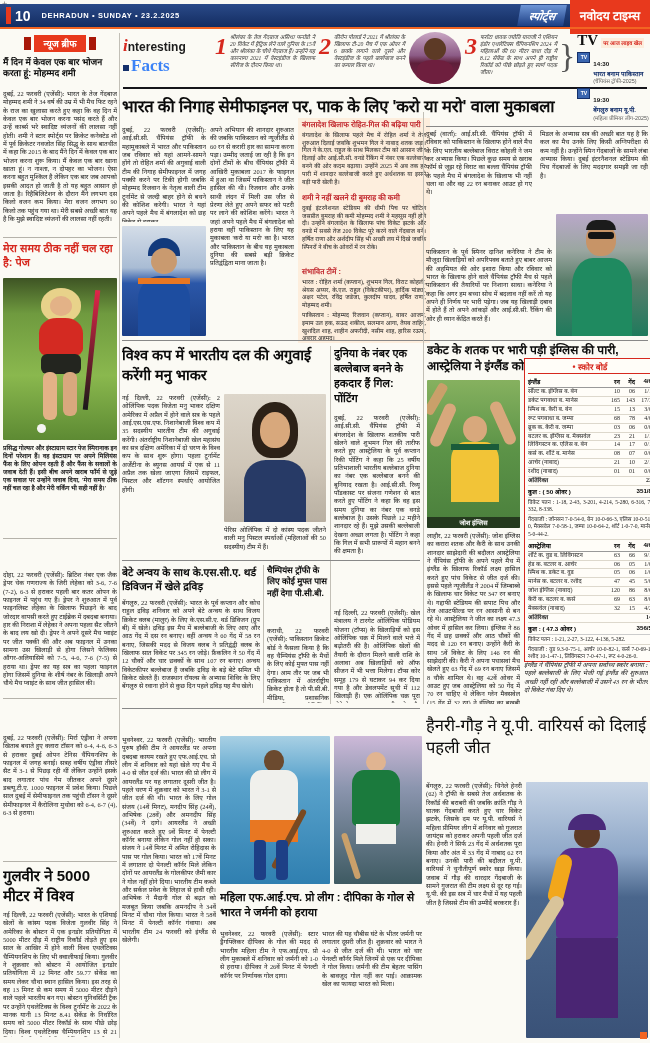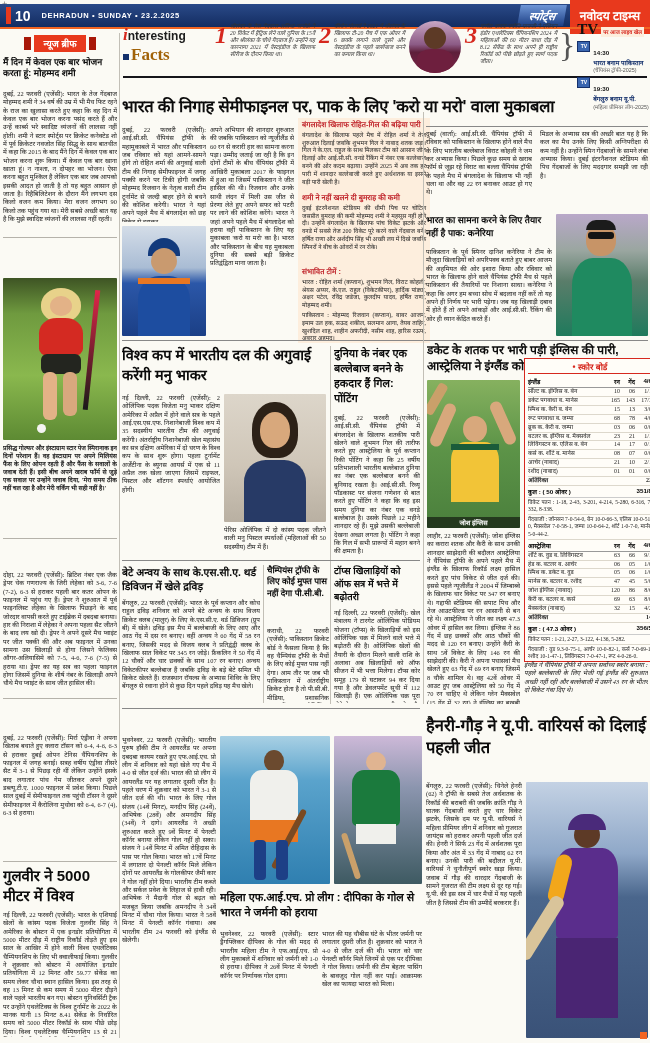--- a/index.html
+++ b/index.html
@@ -89,20 +89,21 @@
   <div class="abs nb" style="left:3px;top:33px;width:114px;height:20px;">
     <div class="bar"></div>
     <div class="box">न्यूज ब्रीफ</div>
     <div class="bar"></div>
   </div>
 
   <div class="abs hl" style="left:3px;top:57px;width:114px;height:30px;font-size:9px;line-height:1.25;">मैं दिन में केवल एक बार भोजन करता हूं: मोहम्मद शमी</div>
   <div class="abs body-txt" style="left:3px;top:90px;width:114px;height:144px;">दुबई, 22 फरवरी (एजेंसी): भारत के तेज गेंदबाज मोहम्मद शमी ने 34 वर्ष की उम्र में भी मैच फिट रहने के राज का खुलासा करते हुए कहा कि वह दिन में केवल एक बार भोजन करना पसंद करते हैं और उन्हें कार्ब्स भरे स्वादिष्ट व्यंजनों की लालसा नहीं होती। शमी ने स्टार स्पोर्ट्स पर क्रिकेट कनेक्टेड शो में पूर्व क्रिकेटर नवजोत सिंह सिद्धू के साथ बातचीत में कहा कि 2015 के बाद मैंने दिन में केवल एक बार भोजन करना शुरू किया। मैं केवल एक बार खाना खाता हूं। न नाश्ता, न दोपहर का भोजन। ऐसा करना बहुत मुश्किल है लेकिन एक बार जब आपको इसकी आदत हो जाती है तो यह बहुत आसान हो जाता है। रिहैबिलिटेशन के दौरान मैंने लगभग दस किलो वजन कम किया। मेरा वजन लगभग 90 किलो तक पहुंच गया था। मेरी सबसे अच्छी बात यह है कि मुझे स्वादिष्ट व्यंजनों की लालसा नहीं रहती।</div>
 
   <div class="abs hrule" style="left:3px;top:237px;width:114px;"></div>
+  <div class="abs hl red" style="left:3px;top:241px;width:114px;height:34px;font-size:11px;line-height:1.3;">मेरा समय ठीक नहीं चल रहा है: पेज</div>
 
   <div class="ph" style="left:3px;top:278px;width:114px;height:162px;background:linear-gradient(180deg,#3e5424 0%,#6f9a3f 22%,#8ab84e 60%,#5d8a33 100%);">
     <div class="fig" style="left:38px;top:10px;width:40px;height:34px;background:#e8d28a;border-radius:50% 50% 45% 45%;"></div>
     <div class="fig" style="left:47px;top:18px;width:22px;height:20px;background:#e3b287;border-radius:50%;"></div>
     <div class="fig" style="left:36px;top:40px;width:44px;height:38px;background:#d42a22;border-radius:40% 40% 20% 20%;"></div>
     <div class="fig" style="left:38px;top:76px;width:40px;height:20px;background:#23251f;border-radius:6px;"></div>
     <div class="fig" style="left:40px;top:94px;width:14px;height:48px;background:#e3b287;border-radius:6px;"></div>
     <div class="fig" style="left:60px;top:94px;width:14px;height:44px;background:#d9a87e;border-radius:6px;"></div>
     <div class="fig" style="left:86px;top:12px;width:5px;height:120px;background:linear-gradient(180deg,#e02548,#1a1a1a);transform:rotate(6deg);"></div>
     <div class="fig" style="left:34px;top:146px;width:9px;height:9px;background:#f4f4f2;border-radius:50%;"></div>
@@ -114,26 +115,26 @@
 
   <div class="abs hrule" style="left:3px;top:698px;width:114px;"></div>
   <div class="abs body-txt" style="left:3px;top:734px;width:114px;height:124px;">दुबई, 22 फरवरी (एजेंसी): मिर्रा एंड्रीवा ने अपना खिताब बचाते हुए क्लारा टॉसन को 6-4, 4-6, 6-3 से हराकर दुबई ओपन टेनिस चैंपियनशिप के फाइनल में जगह बनाई। सत्रह वर्षीय एंड्रीवा तीसरे सैट में 3-1 से पिछड़ रही थीं लेकिन उन्होंने इसके बाद लगातार पांच गेम जीतकर अपने दूसरे डब्ल्यू.टी.ए. 1000 फाइनल में प्रवेश किया। पिछले साल दुबई में सेमीफाइनल तक पहुंची टॉसन ने दूसरे सेमीफाइनल में कैरोलिना मुचोवा को 6-4, 6-7 (4), 6-3 से हराया।</div>
 
   <div class="abs hrule" style="left:3px;top:861px;width:114px;"></div>
   <div class="abs hl" style="left:3px;top:866px;width:114px;height:42px;font-size:15px;line-height:1.35;">गुलवीर ने 5000 मीटर में विश्व चैम्पियनशिप के लिए क्वालीफाई किया</div>
   <div class="abs body-txt" style="left:3px;top:911px;width:114px;height:126px;">नई दिल्ली, 22 फरवरी (एजेंसी): भारत के एशियाई खेलों के कांस्य पदक विजेता गुलवीर सिंह ने अमेरिका के बोस्टन में एक इनडोर प्रतियोगिता में 5000 मीटर दौड़ में राष्ट्रीय रिकॉर्ड तोड़ते हुए इस साल के आखिर में होने वाली विश्व एथलेटिक्स चैम्पियनशिप के लिए भी क्वालीफाई किया। गुलवीर ने शुक्रवार को बोस्टन में आयोजित इनडोर प्रतियोगिता में 12 मिनट और 59.77 सेकेंड का समय लेकर चौथा स्थान हासिल किया। इस तरह से वह 13 मिनट से कम समय में 5000 मीटर दौड़ने वाले पहले भारतीय बन गए। बोस्टन यूनिवर्सिटी ट्रैक पर उन्होंने एथलेटिक्स के विश्व टूर्नामेंट के 2022 के मानक यानी 13 मिनट 8.41 सेकेंड के निर्धारित समय को 5000 मीटर रिकॉर्ड के साथ पीछे छोड़ दिया। विश्व एथलेटिक्स चैम्पियनशिप 13 से 21 सितंबर के बीच टोक्यो में आयोजित की जाएगी।</div>
 
   <div class="abs vrule" style="left:119px;top:33px;height:1005px;"></div>
 
-  <div class="abs facts" style="left:123px;top:19px;width:524px;height:57px;">
+  <div class="abs facts" style="left:123px;top:30px;width:524px;height:57px;">
     <div style="width:92px;flex:none;padding-top:6px;">
       <div style="font-size:12px;font-weight:bold;color:#1c1c1c;">
         <span class="red" style="font-family:'Liberation Serif',serif;font-style:italic;font-size:17px;">i</span><span>nteresting</span>
       </div>
-      <div style="font-family:'Liberation Serif',serif;font-size:17px;color:#a16207;font-weight:bold;">
+      <div style="font-family:'Liberation Serif',serif;font-size:17px;color:#3b82f6;font-weight:bold;">
         <span style="display:inline-block;width:6px;height:6px;background:#14306b;margin-right:2px;"></span><span>Facts</span>
       </div>
     </div>
     <div class="fact-item" style="width:100px;flex:none;padding:4px 4px 0 0;">
       <div class="fact-num">1</div>
       <div class="fact-txt">श्रीलंका के तेज गेंदबाज असिथा फर्नांडो ने 20 विकेट में हैट्रिक लेने वाले दुनिया के 15वें और श्रीलंका के चौथे गेंदबाज हैं। उन्होंने यह कारनामा 2021 में वेस्टइंडीज के खिलाफ सीरीज के दौरान किया था।</div>
     </div>
     <div class="fact-item" style="width:86px;flex:none;padding:4px 4px 0 0;">
       <div class="fact-num">2</div>
       <div class="fact-txt">कीरोन पोलार्ड ने 2021 में श्रीलंका के खिलाफ टी-20 मैच में एक ओवर में 6 छक्के लगाने वाले दूसरे और वेस्टइंडीज के पहले बल्लेबाज बनने का कमाल किया था।</div>
@@ -199,21 +200,20 @@
   <div class="abs obox" style="left:298px;top:265px;width:124px;height:72px;">
     <div class="t">संभावित टीमें :</div>
     <div class="b">भारत : रोहित शर्मा (कप्तान), शुभमन गिल, विराट कोहली, श्रेयस अय्यर, के.एल. राहुल (विकेटकीपर), हार्दिक पांड्या, अक्षर पटेल, रविंद्र जडेजा, कुलदीप यादव, हर्षित राणा, मोहम्मद शमी।</div>
     <div class="b" style="margin-top:2px;">पाकिस्तान : मोहम्मद रिजवान (कप्तान), बाबर आजम, इमाम उल हक, सऊद शकील, सलमान आगा, तैयब ताहिर, खुशदिल शाह, शाहीन अफरीदी, नसीम शाह, हारिस रऊफ, अबरार अहमद।</div>
   </div>
 
   <div class="abs hrule" style="left:426px;top:126px;width:222px;border-color:#888;"></div>
   <div class="abs body-txt" style="left:426px;top:130px;width:106px;height:80px;">दुबई (वार्ता): आई.सी.सी. चैंपियंस ट्रॉफी में रविवार को पाकिस्तान के खिलाफ होने वाले मैच के लिए भारतीय बल्लेबाज विराट कोहली ने जम कर अभ्यास किया। पिछले कुछ समय से खराब फॉर्म से जूझ रहे विराट का बल्ला चैंपियंस ट्रॉफी के पहले मैच में बंगलादेश के खिलाफ भी नहीं चला था और वह 22 रन बनाकर आउट हो गए थे।</div>
   <div class="abs body-txt" style="left:540px;top:130px;width:108px;height:80px;">मिडल के अभ्यास सत्र की अच्छी बात यह है कि कल का मैच उनके लिए किसी अग्निपरीक्षा से कम नहीं है। उन्होंने स्पिन गेंदबाजों के सामने लंबा अभ्यास किया। दुबई इंटरनैशनल स्टेडियम की पिच गेंदबाजों के लिए मददगार समझी जा रही है।</div>
 
-  <div class="abs hl" style="left:426px;top:214px;width:126px;height:30px;font-size:9px;line-height:1.4;text-align:left;">भारत का सामना करने के लिए तैयार नहीं है पाक: कनेरिया</div>
   <div class="abs body-txt" style="left:426px;top:248px;width:126px;height:88px;">पाकिस्तान के पूर्व स्पिनर दानिश कनेरिया ने टीम के मौजूदा खिलाड़ियों को अपरिपक्व बताते हुए बाबर आजम की अहमियत की ओर इशारा किया और रविवार को भारत के खिलाफ होने वाले चैंपियंस ट्रॉफी मैच से पहले पाकिस्तान की तैयारियों पर निशाना साधा। कनेरिया ने कहा कि अगर हम बच्चा सोच में बदलाव नहीं करें तो यह अपने ही निर्णय पर भारी पड़ेगा। जब यह खिलाड़ी दबाव में होते हैं तो अपने आंकड़ों और आई.सी.सी. रैंकिंग की ओर ही ध्यान केंद्रित करते हैं।</div>
   <div class="ph" style="left:556px;top:214px;width:92px;height:122px;background:linear-gradient(180deg,#b9a8c9 0%,#9aa6a0 30%,#5a7d6a 55%,#1f7a5c 100%);">
     <div class="fig" style="left:30px;top:10px;width:30px;height:32px;background:#c79467;border-radius:45%;"></div>
     <div class="fig" style="left:30px;top:6px;width:30px;height:10px;background:#1b1b1b;border-radius:14px 14px 0 0;"></div>
     <div class="fig" style="left:32px;top:18px;width:26px;height:7px;background:#141414;border-radius:3px;"></div>
     <div class="fig" style="left:16px;top:44px;width:60px;height:78px;background:#1f8a60;border-radius:35% 35% 0 0;"></div>
   </div>
 
   <div class="abs hrule" style="left:122px;top:340px;width:526px;border-color:#888;"></div>
 
@@ -406,21 +406,20 @@
   <div class="abs body-txt" style="left:524px;top:661px;width:124px;height:46px;font-style:italic;">इंग्लैंड ने चैंपियंस ट्रॉफी में अपना सर्वोच्च स्कोर बनाया : पहले बल्लेबाजी के लिए भेजी गई इंग्लैंड की शुरुआत अच्छी नहीं रही और बल्लेबाजी में उसने 43 रन के भीतर दो विकेट गंवा दिए थे।</div>
 
   <div class="abs hrule" style="left:122px;top:560px;width:298px;border-color:#888;"></div>
   <div class="abs hl" style="left:122px;top:565px;width:138px;height:30px;font-size:10.5px;line-height:1.35;">बेटे अन्वय के साथ के.एस.सी.ए. थर्ड डिविजन में खेले द्रविड़</div>
   <div class="abs body-txt" style="left:122px;top:599px;width:138px;height:104px;">बेंगलुरु, 22 फरवरी (एजेंसी): भारत के पूर्व कप्तान और कोच राहुल द्रविड़ शनिवार को अपने बेटे अन्वय के साथ विजय क्रिकेट क्लब (मालुर) के लिए के.एस.सी.ए. थर्ड डिविजन (ग्रुप बी) में खेले। द्रविड़ इस मैच में बल्लेबाजी के लिए आए और आठ गेंद में दस रन बनाए। वहीं अन्वय ने 60 गेंद में 58 रन बनाए, जिसकी मदद से विजय क्लब ने प्रतिद्वंद्वी क्लब के खिलाफ सात विकेट पर 345 रन जोड़े। फ्रैंकलिन ने 50 गेंद में 12 चौकों और चार छक्कों के साथ 107 रन बनाए। अन्वय विकेटकीपर बल्लेबाज हैं जबकि द्रविड़ के बड़े बेटे समित भी क्रिकेट खेलते हैं। राजस्थान रॉयल्स के अभ्यास शिविर के लिए बेंगलुरु से रवाना होने से कुछ दिन पहले द्रविड़ यह मैच खेले।</div>
 
   <div class="abs vrule" style="left:263px;top:565px;height:138px;"></div>
   <div class="abs hl" style="left:267px;top:565px;width:62px;height:58px;font-size:8.5px;line-height:1.35;">चैम्पियंस ट्रॉफी के लिए कोई मुफ्त पास नहीं देगा पी.सी.बी.</div>
   <div class="abs body-txt" style="left:267px;top:627px;width:62px;height:76px;">कराची, 22 फरवरी (एजेंसी): पाकिस्तान क्रिकेट बोर्ड ने फैसला किया है कि वह चैम्पियंस ट्रॉफी के मैचों के लिए कोई मुफ्त पास नहीं देगा। आम तौर पर जब भी पाकिस्तान में अंतर्राष्ट्रीय क्रिकेट होता है तो पी.सी.बी. मीडिया, प्रशासनिक इकाइयों, नौसिखिया प्रायोजकों के लिए मुफ्त पास के तौर पर टिकट रखता है।</div>
 
-  <div class="abs hl" style="left:334px;top:565px;width:86px;height:40px;font-size:9.5px;line-height:1.35;">टॉप्स खिलाड़ियों को ऑफ सत्र में भत्ते में बढ़ोतरी</div>
   <div class="abs body-txt" style="left:334px;top:609px;width:86px;height:94px;">नई दिल्ली, 22 फरवरी (एजेंसी): खेल मंत्रालय ने टारगेट ओलिंपिक पोडियम योजना (टॉप्स) के खिलाड़ियों को इस ओलिंपिक चक्र में मिलने वाले भत्ते में बढ़ोतरी की है। ओलिंपिक खेलों की तैयारी के दौरान मिलने वाली राशि के अलावा अब खिलाड़ियों को ऑफ सीजन में भी भत्ता मिलेगा। टॉप्स कोर समूह 179 से घटाकर 94 कर दिया गया है और डेवलपमेंट सूची में 112 खिलाड़ी हैं। एक ओलिंपिक चक्र पूरा होने के बाद यह अब रूटीन होता है। कोर ग्रुप में 52 समर्थ और पैरा एथलीट तथा 42 संभावित खिलाड़ी शामिल हैं।</div>
 
   <div class="abs hrule" style="left:122px;top:708px;width:298px;border-color:#888;"></div>
   <div class="abs body-txt" style="left:122px;top:736px;width:94px;height:300px;">भुवनेश्वर, 22 फरवरी (एजेंसी): भारतीय पुरुष हॉकी टीम ने आयरलैंड पर अपना दबदबा कायम रखते हुए एफ.आई.एच. प्रो लीग में शनिवार को यहां खेले गए मैच में 4-0 से जीत दर्ज की। भारत की प्रो लीग में आयरलैंड पर यह लगातार दूसरी जीत है। पहले चरण में शुक्रवार को भारत ने 3-1 से जीत दर्ज की थी। भारत के लिए गोल संजय (14वें मिनट), मनदीप सिंह (24वें), अभिषेक (28वें) और अमनदीप सिंह (34वें) ने दागे। आयरलैंड ने अच्छी शुरुआत करते हुए 9वें मिनट में पेनल्टी कॉर्नर बनाया लेकिन गोल नहीं हो सका। संजय ने 14वें मिनट में अमित रोहिदास के पास पर गोल किया। भारत को 17वें मिनट में लगातार दो पेनल्टी कॉर्नर मिले लेकिन दोनों पर आयरलैंड के गोलकीपर जैमी कार ने गोल नहीं होने दिया। भारतीय टीम कब्जे और सर्कल प्रवेश के लिहाज से हावी रही। अभिषेक ने मैदानी गोल से बढ़त को मजबूत किया जबकि अमनदीप ने 34वें मिनट में चौथा गोल किया। भारत ने 58वें मिनट में पेनल्टी कॉर्नर गंवाया। अब भारतीय टीम 24 फरवरी को इंग्लैंड से खेलेगी।</div>
 
   <div class="ph" style="left:220px;top:736px;width:110px;height:148px;background:linear-gradient(180deg,#a8d0e4 0%,#5aa3cc 30%,#2f7fb0 100%);">
     <div class="fig" style="left:44px;top:14px;width:20px;height:22px;background:#6b4a2f;border-radius:50%;"></div>
     <div class="fig" style="left:30px;top:34px;width:48px;height:52px;background:#f0f0ec;border-radius:25% 25% 0 0;"></div>
     <div class="fig" style="left:30px;top:84px;width:48px;height:22px;background:#e87722;"></div>
     <div class="fig" style="left:66px;top:70px;width:6px;height:66px;background:#7a4a22;transform:rotate(28deg);border-radius:3px;"></div>
@@ -432,21 +431,21 @@
     <div class="fig" style="left:32px;top:16px;width:20px;height:20px;background:#e0b491;border-radius:50%;"></div>
     <div class="fig" style="left:18px;top:34px;width:48px;height:56px;background:#1b7a3d;border-radius:25% 25% 10% 10%;"></div>
     <div class="fig" style="left:22px;top:88px;width:40px;height:20px;background:#f0f0ec;"></div>
     <div class="fig" style="left:14px;top:96px;width:6px;height:48px;background:#caa06a;transform:rotate(-18deg);border-radius:3px;"></div>
   </div>
 
   <div class="abs hl" style="left:220px;top:890px;width:202px;height:36px;font-size:11px;line-height:1.35;">महिला एफ.आई.एच. प्रो लीग : दीपिका के गोल से भारत ने जर्मनी को हराया</div>
   <div class="abs body-txt" style="left:220px;top:930px;width:98px;height:108px;">भुवनेश्वर, 22 फरवरी (एजेंसी): स्टार ड्रैगफ्लिकर दीपिका के गोल की मदद से भारतीय महिला टीम ने एफ.आई.एच. प्रो लीग मुकाबले में शनिवार को जर्मनी को 1-0 से हराया। दीपिका ने 26वें मिनट में पेनल्टी कॉर्नर पर निर्णायक गोल दागा।</div>
   <div class="abs body-txt" style="left:322px;top:930px;width:100px;height:108px;">भारत की यह चौबीस घंटे के भीतर जर्मनी पर लगातार दूसरी जीत है। शुक्रवार को भारत ने 4-0 से जीत दर्ज की थी। भारत को चार पेनल्टी कॉर्नर मिले जिनमें से एक पर दीपिका ने गोल किया। जर्मनी की टीम बेहतर पासिंग के बावजूद गोल नहीं कर पाई। आक्रामक खेल का फायदा भारत को मिला।</div>
 
-  <div class="abs hl" style="left:426px;top:714px;width:222px;height:58px;font-size:16.5px;line-height:1.35;font-weight:700;">हैनरी-गौड़ ने यू.पी. वारियर्स को दिलाई पहली जीत</div>
+  <div class="abs hl" style="left:426px;top:714px;width:222px;height:58px;font-size:16.5px;line-height:1.35;font-weight:400;">हैनरी-गौड़ ने यू.पी. वारियर्स को दिलाई पहली जीत</div>
   <div class="abs body-txt" style="left:426px;top:782px;width:96px;height:256px;">बेंगलुरु, 22 फरवरी (एजेंसी): चिनेले हेनरी (62) ने ट्रॉफी के सबसे तेज अर्धशतक के रिकॉर्ड की बराबरी की जबकि क्रांति गौड़ ने घातक गेंदबाजी करते हुए चार विकेट झटके, जिसके दम पर यू.पी. वारियर्स ने महिला प्रीमियर लीग में शनिवार को गुजरात जायंट्स को हराकर अपनी पहली जीत दर्ज की। हेनरी ने सिर्फ 23 गेंद में अर्धशतक पूरा किया और अंत में 33 गेंद में नाबाद 62 रन बनाए। उनकी पारी की बदौलत यू.पी. वारियर्स ने चुनौतीपूर्ण स्कोर खड़ा किया। जवाब में गौड़ की धारदार गेंदबाजी के सामने गुजरात की टीम लक्ष्य से दूर रह गई। यू.पी. की इस सत्र में चार मैचों में यह पहली जीत है जिससे टीम की उम्मीदें बरकरार हैं।</div>
   <div class="ph" style="left:526px;top:782px;width:122px;height:256px;background:linear-gradient(180deg,#c4d2e4 0%,#8fa8c8 28%,#4a668c 45%,#3a5278 100%);">
     <div class="fig" style="left:48px;top:40px;width:26px;height:26px;background:#5d3a26;border-radius:50%;"></div>
     <div class="fig" style="left:42px;top:32px;width:38px;height:16px;background:#4a2a7a;border-radius:16px 16px 0 0;"></div>
     <div class="fig" style="left:30px;top:66px;width:62px;height:90px;background:#5a2d8c;border-radius:25% 25% 5% 5%;"></div>
     <div class="fig" style="left:26px;top:72px;width:16px;height:50px;background:#f2a71b;transform:rotate(14deg);border-radius:8px;"></div>
     <div class="fig" style="left:8px;top:110px;width:14px;height:72px;background:#d9c49a;transform:rotate(32deg);border-radius:6px;"></div>
     <div class="fig" style="left:30px;top:156px;width:62px;height:80px;background:#4a2573;"></div>
   </div>
 

